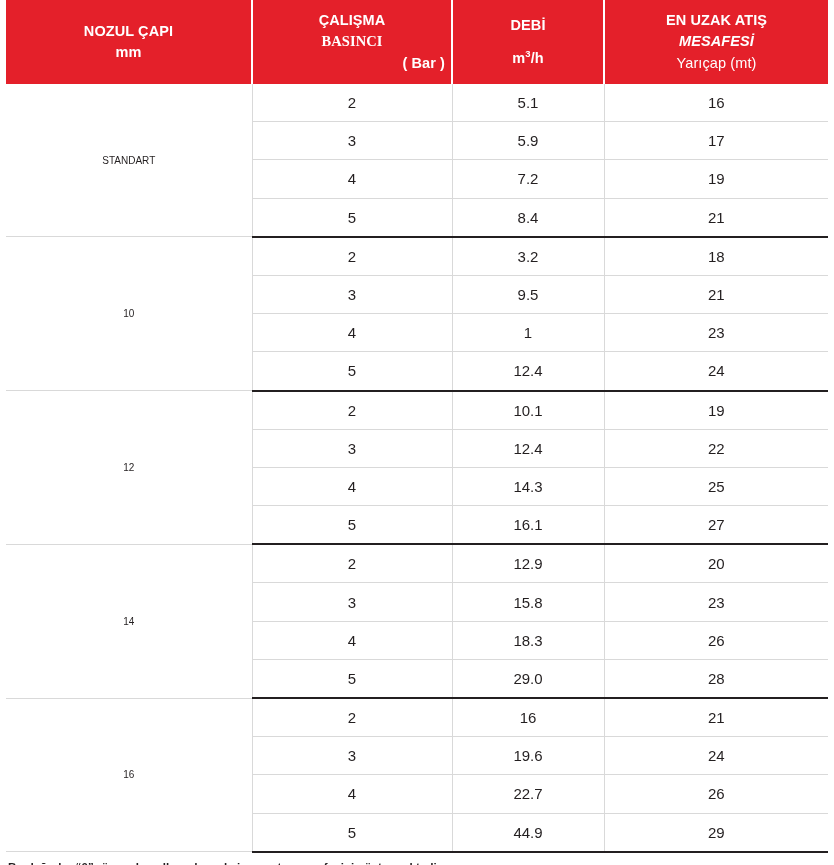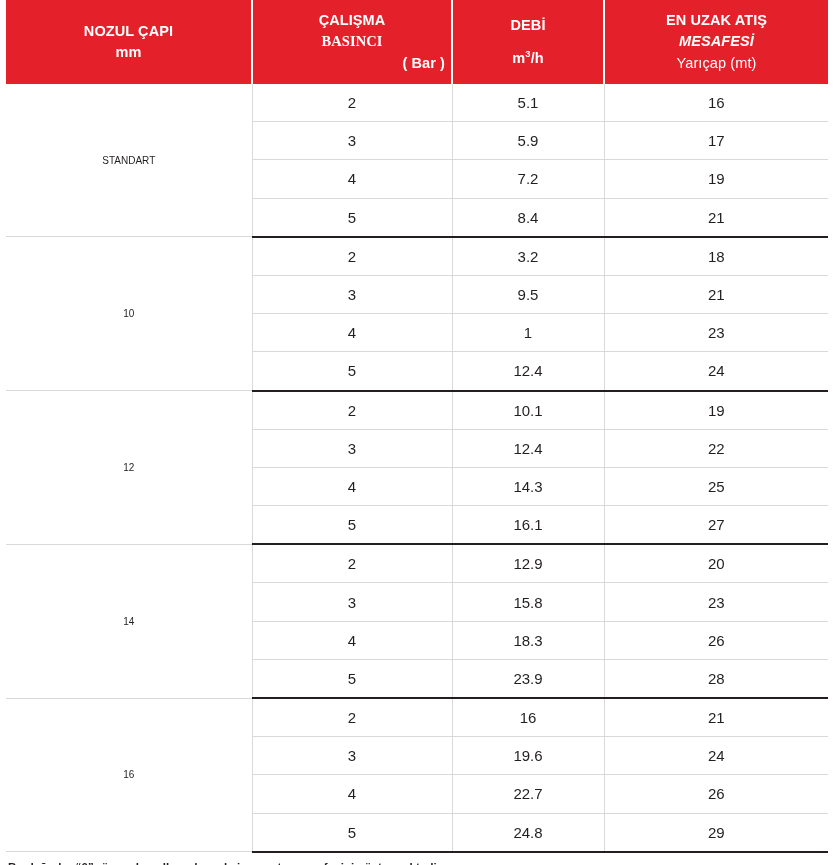--- a/index.html
+++ b/index.html
@@ -193,40 +193,40 @@
           <td>15.8</td>
           <td>23</td>
         </tr>
         <tr>
           <td>4</td>
           <td>18.3</td>
           <td>26</td>
         </tr>
         <tr class="group-end">
           <td>5</td>
-          <td>23.9</td>
+          <td>29.0</td>
           <td>28</td>
         </tr>
         <tr>
           <td class="group" rowspan="4">16</td>
           <td>2</td>
           <td>16</td>
           <td>21</td>
         </tr>
         <tr>
           <td>3</td>
           <td>19.6</td>
           <td>24</td>
         </tr>
         <tr>
           <td>4</td>
           <td>22.7</td>
           <td>26</td>
         </tr>
         <tr class="group-end">
           <td>5</td>
-          <td>24.8</td>
+          <td>44.9</td>
           <td>29</td>
         </tr>
       </tbody>
   </table>
   <div class="footnote">Bu değerler “0” rüzgar koşullarında maksimum atış mesafesini göstermektedir.</div>
 </div>
 
 </body></html>

